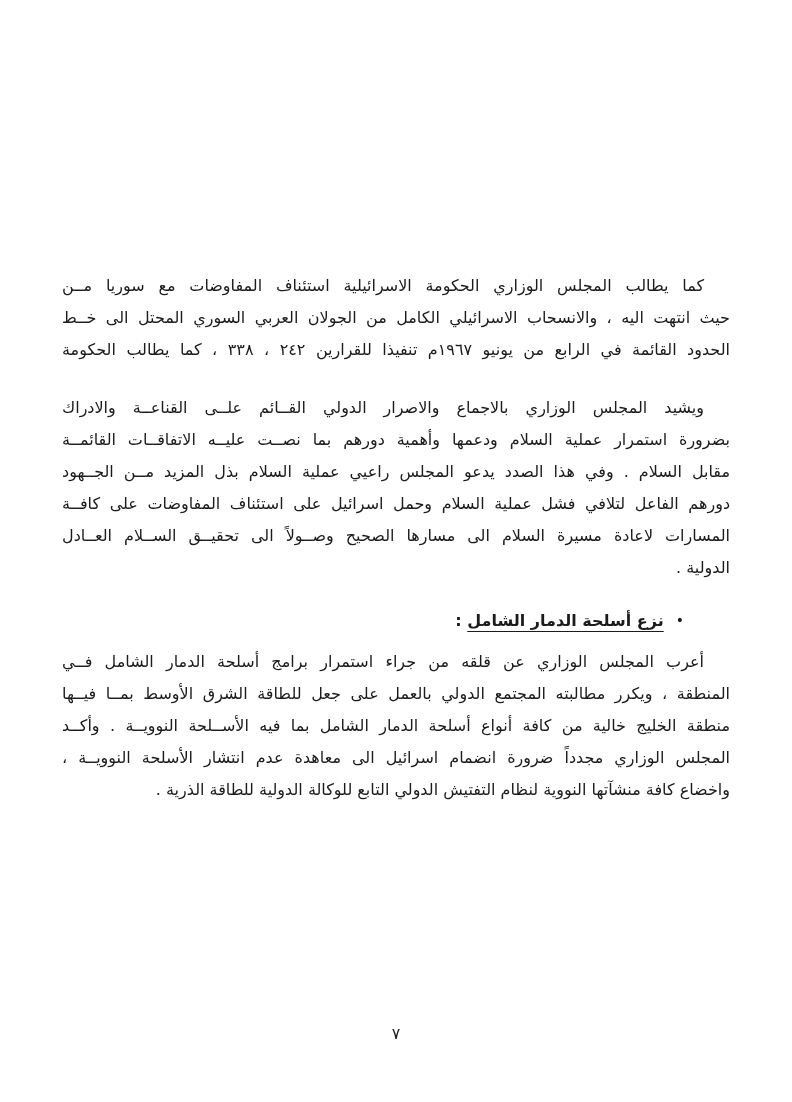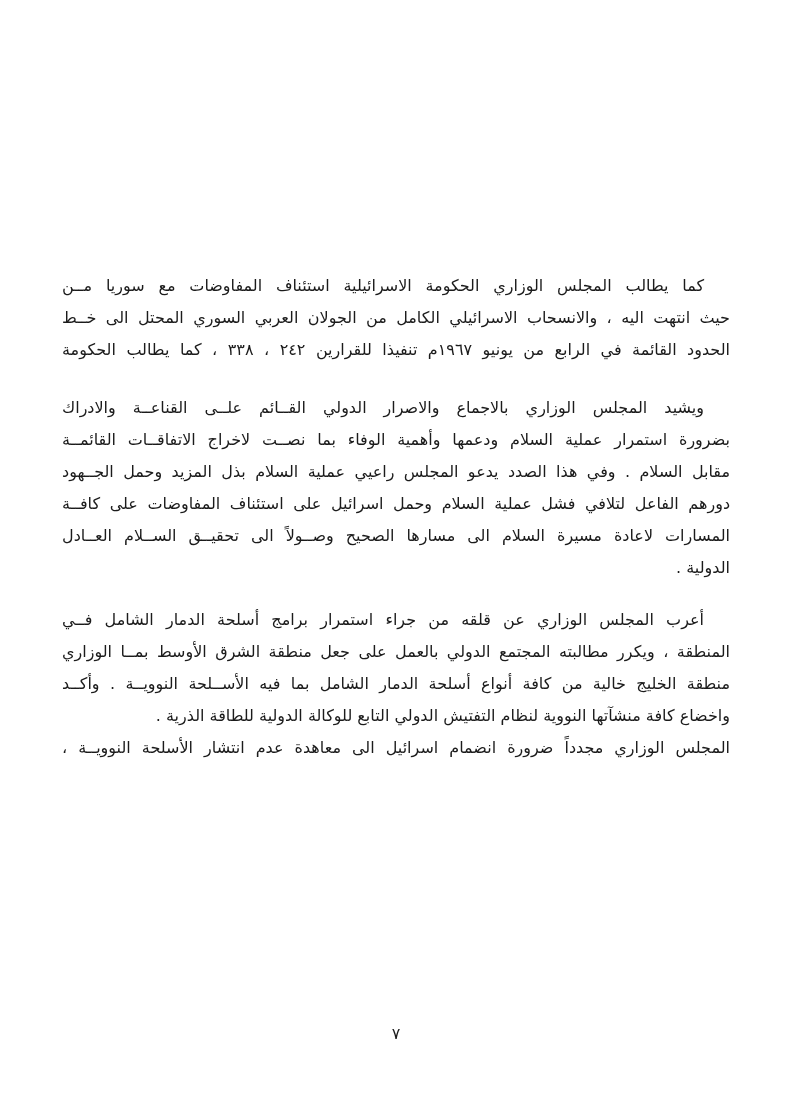--- a/index.html
+++ b/index.html
@@ -79,32 +79,35 @@
   <div class="text-block" dir="rtl">
 
     <div class="paragraph para-0">
         <div class="line">كما يطالب المجلس الوزاري الحكومة الاسرائيلية استئناف المفاوضات مع سوريا مــن</div>
         <div class="line">حيث انتهت اليه ، والانسحاب الاسرائيلي الكامل من الجولان العربي السوري المحتل الى خــط</div>
         <div class="line">الحدود القائمة في الرابع من يونيو ١٩٦٧م تنفيذا للقرارين ٢٤٢ ، ٣٣٨ ، كما يطالب الحكومة</div>
       </div>
 
     <div class="paragraph para-1">
         <div class="line">ويشيد المجلس الوزاري بالاجماع والاصرار الدولي القــائم علــى القناعــة والادراك</div>
-        <div class="line">بضرورة استمرار عملية السلام ودعمها وأهمية الوفاء بما نصــت لاخراج الاتفاقــات القائمــة</div>
-        <div class="line">مقابل السلام . وفي هذا الصدد يدعو المجلس راعيي عملية السلام بذل المزيد وحمل الجــهود</div>
+        <div class="line">بضرورة استمرار عملية السلام ودعمها وأهمية دورهم بما نصــت عليــه الاتفاقــات القائمــة</div>
+        <div class="line">مقابل السلام . وفي هذا الصدد يدعو المجلس راعيي عملية السلام بذل المزيد مــن الجــهود</div>
         <div class="line">دورهم الفاعل لتلافي فشل عملية السلام وحمل اسرائيل على استئناف المفاوضات على كافــة</div>
         <div class="line">المسارات لاعادة مسيرة السلام الى مسارها الصحيح وصــولاً الى تحقيــق الســلام العــادل</div>
         <div class="line last">الدولية .</div>
       </div>
 
+    <div class="heading-row">
+      <span class="bullet">•</span><span class="heading-underlined">نزع أسلحة الدمار الشامل</span><span class="heading-colon"> :</span>
+    </div>
 
     <div class="paragraph para-2">
         <div class="line">أعرب المجلس الوزاري عن قلقه من جراء استمرار برامج أسلحة الدمار الشامل فــي</div>
-        <div class="line">المنطقة ، ويكرر مطالبته المجتمع الدولي بالعمل على جعل منطقة الشرق الأوسط بمــا الوزاري</div>
+        <div class="line">المنطقة ، ويكرر مطالبته المجتمع الدولي بالعمل على جعل للطاقة الشرق الأوسط بمــا فيــها</div>
         <div class="line">منطقة الخليج خالية من كافة أنواع أسلحة الدمار الشامل بما فيه الأســلحة النوويــة . وأكــد</div>
+        <div class="line">المجلس الوزاري مجدداً ضرورة انضمام اسرائيل الى معاهدة عدم انتشار الأسلحة النوويــة ،</div>
         <div class="line last">واخضاع كافة منشآتها النووية لنظام التفتيش الدولي التابع للوكالة الدولية للطاقة الذرية .</div>
-        <div class="line">المجلس الوزاري مجدداً ضرورة انضمام اسرائيل الى معاهدة عدم انتشار الأسلحة النوويــة ،</div>
       </div>
 
   </div>
 
   <div class="page-number">٧</div>
 </div>
 
 </body></html>

